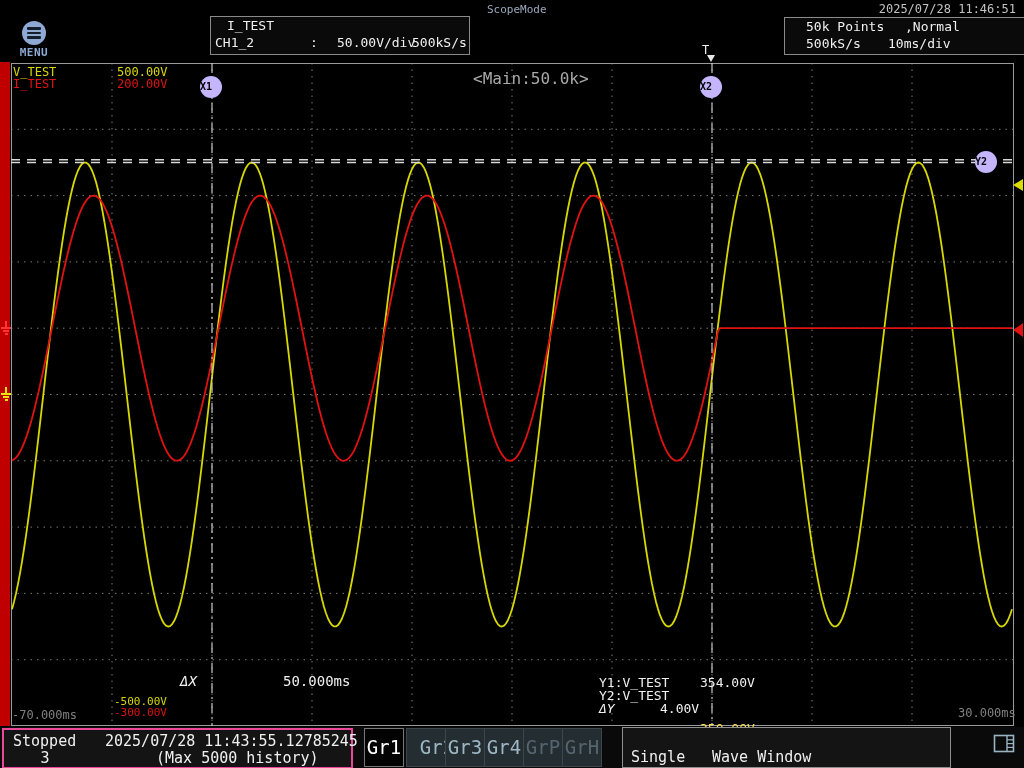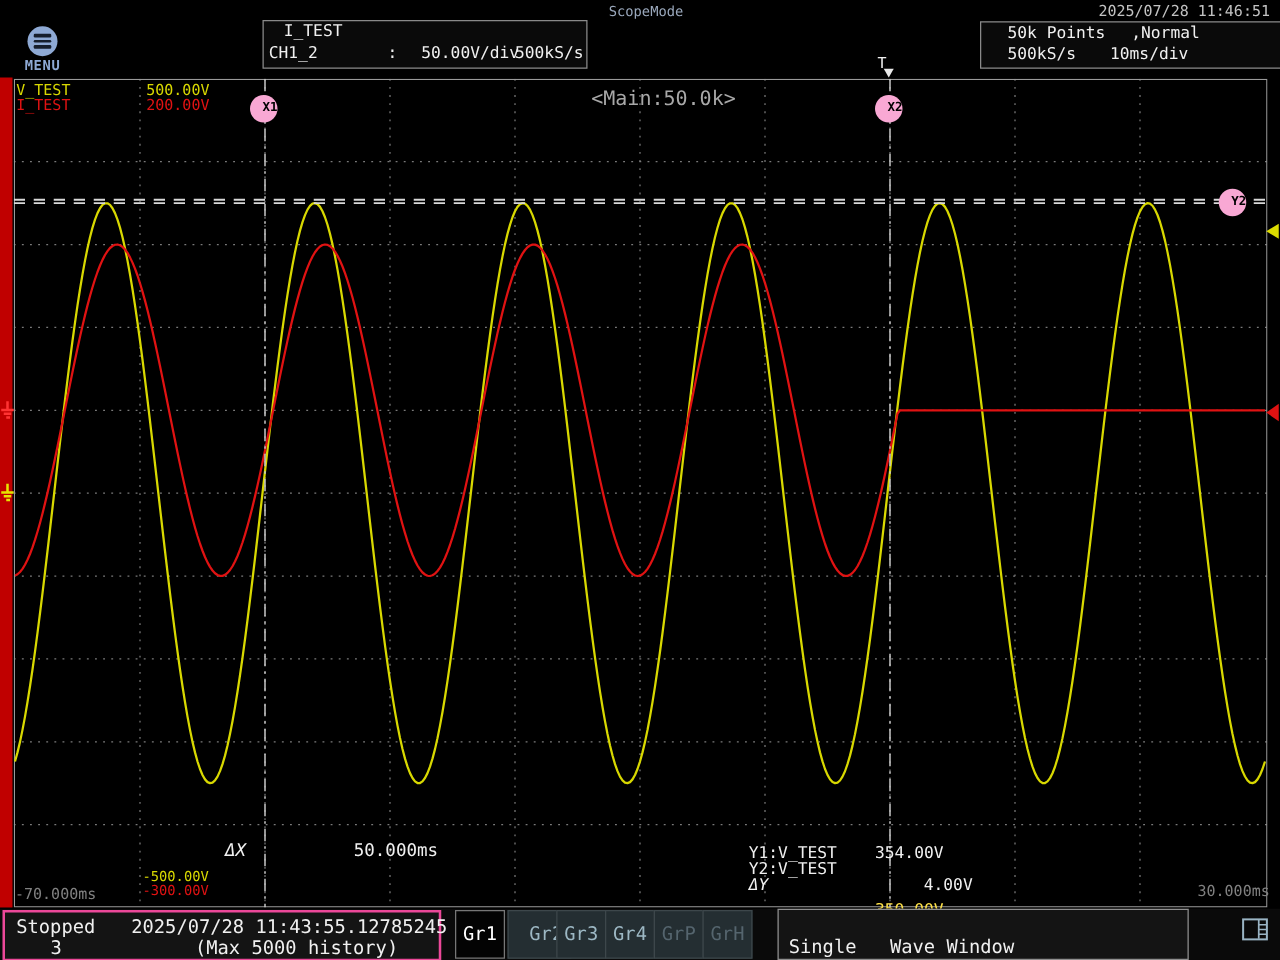--- a/index.html
+++ b/index.html
@@ -17,22 +17,22 @@
   .menu-label{position:absolute;left:0;top:26px;width:44px;font-size:11px;font-weight:bold;color:#8ea9d4;letter-spacing:0.5px;}
   
   .ch-box{left:210px;top:16px;width:258px;height:37px;border:1px solid #8a8a8a;background:#0a0a0a;}
   .acq-box{left:784px;top:17px;width:232px;height:36px;border:1px solid #8a8a8a;background:#0a0a0a;padding-left:44px;}
   .boxtext{position:absolute;font-size:13px;color:#f0f0f0;white-space:pre;}
   
   .redbar{left:0;top:62px;width:10px;height:664px;background:#c00000;}
   .plot-area{left:11px;top:63px;width:1003px;height:663px;}
   .plot-label{position:absolute;white-space:pre;}
   
-  .bubble{width:22px;height:22px;border-radius:50%;background:#f9a8d4;color:#000;
-          font-size:10px;font-weight:bold;text-align:right;line-height:22px;cursor:pointer;}
+  .bubble{width:22px;height:22px;border-radius:50%;background:#c4b5fd;color:#000;
+          font-size:10px;font-weight:bold;text-align:left;line-height:22px;cursor:pointer;}
   
   .trig-t{left:702px;top:43px;font-size:12px;color:#f0f0f0;}
   .trig-arrow{left:707px;top:55px;width:0;height:0;border-left:4px solid transparent;
               border-right:4px solid transparent;border-top:7px solid #e8e8e8;}
   
   .tri-left{width:0;height:0;}
   .tri-y{left:1013px;top:179px;border-top:6px solid transparent;border-bottom:6px solid transparent;border-right:10px solid #dcdc00;}
   .tri-r{left:1013px;top:323px;border-top:7px solid transparent;border-bottom:7px solid transparent;border-right:10px solid #e01212;}
   
   .gnd{width:12px;height:15px;}
@@ -41,21 +41,21 @@
   .gnd .b1{left:1px;top:6px;width:10px;height:2px;}
   .gnd .b2{left:3px;top:9px;width:6px;height:2px;}
   .gnd .b3{left:4.5px;top:12px;width:3px;height:2px;}
   .gnd-red{left:0;top:321px;color:#ff3333;}
   .gnd-yel{left:0;top:387px;color:#e6e600;}
   
   .footer{left:0;top:727px;width:1024px;height:41px;background:#0a0a0a;}
   .status-box{left:2px;top:1px;width:347px;height:37px;border:2px solid #ec4899;background:#141414;}
   .ft{position:absolute;font-size:15px;color:#f0f0f0;white-space:pre;}
   .gr-tab{top:1px;width:38px;height:37px;border:1px solid #3d474b;background:#242e32;
-          color:#9db8c4;font-size:15px;text-align:center;line-height:37px;cursor:pointer;}
+          color:#9db8c4;font-size:19px;text-align:center;line-height:37px;cursor:pointer;}
   .gr-active{background:#030303;border-color:#777;color:#ffffff;}
   .gr-disabled{color:#55656e;cursor:default;}
   .single-box{left:622px;top:0px;width:327px;height:39px;border:1px solid #8f8f8f;background:#141414;cursor:pointer;}
   .win-icon{left:993px;top:7px;cursor:pointer;}
 </style>
 </head>
 <body>
 
 <div id="screen">
 
@@ -139,21 +139,21 @@
     <span class="plot-label" style="left:462px;top:6px;font-size:16px;color:#a8a8a8;">&lt;Main:50.0k&gt;</span>
 
     <span class="plot-label" style="left:169px;top:610px;font-size:14px;font-style:italic;color:#f0f0f0;">ΔX</span>
     <span class="plot-label" style="left:272px;top:610px;font-size:14px;color:#f0f0f0;">50.000ms</span>
 
     <span class="plot-label" style="left:588px;top:612px;font-size:13px;color:#f0f0f0;">Y1:V_TEST</span>
     <span class="plot-label" style="left:689px;top:612px;font-size:13px;color:#f0f0f0;">354.00V</span>
     <span class="plot-label" style="left:588px;top:625px;font-size:13px;color:#f0f0f0;">Y2:V_TEST</span>
     <span class="plot-label" style="left:689px;top:658px;font-size:13px;color:#fde047;">350.00V</span>
     <span class="plot-label" style="left:588px;top:638px;font-size:13px;font-style:italic;color:#f0f0f0;">ΔY</span>
-    <span class="plot-label" style="left:728px;top:638px;font-size:13px;color:#f0f0f0;">4.00V</span>
+    <span class="plot-label" style="left:649px;top:638px;font-size:13px;color:#f0f0f0;">4.00V</span>
 
     <span class="plot-label" style="left:103px;top:632px;font-size:11px;color:#d8d800;">-500.00V</span>
     <span class="plot-label" style="left:103px;top:643px;font-size:11px;color:#e01212;">-300.00V</span>
     <span class="plot-label" style="left:1px;top:645px;font-size:12px;color:#808080;">-70.000ms</span>
     <span class="plot-label" style="left:947px;top:643px;font-size:12px;color:#808080;">30.000ms</span>
   </div>
 
   <div class="abs bubble" style="left:200px;top:76px;">X1</div>
   <div class="abs bubble" style="left:700px;top:76px;">X2</div>
   <div class="abs bubble" style="left:975px;top:151px;">Y2</div>

